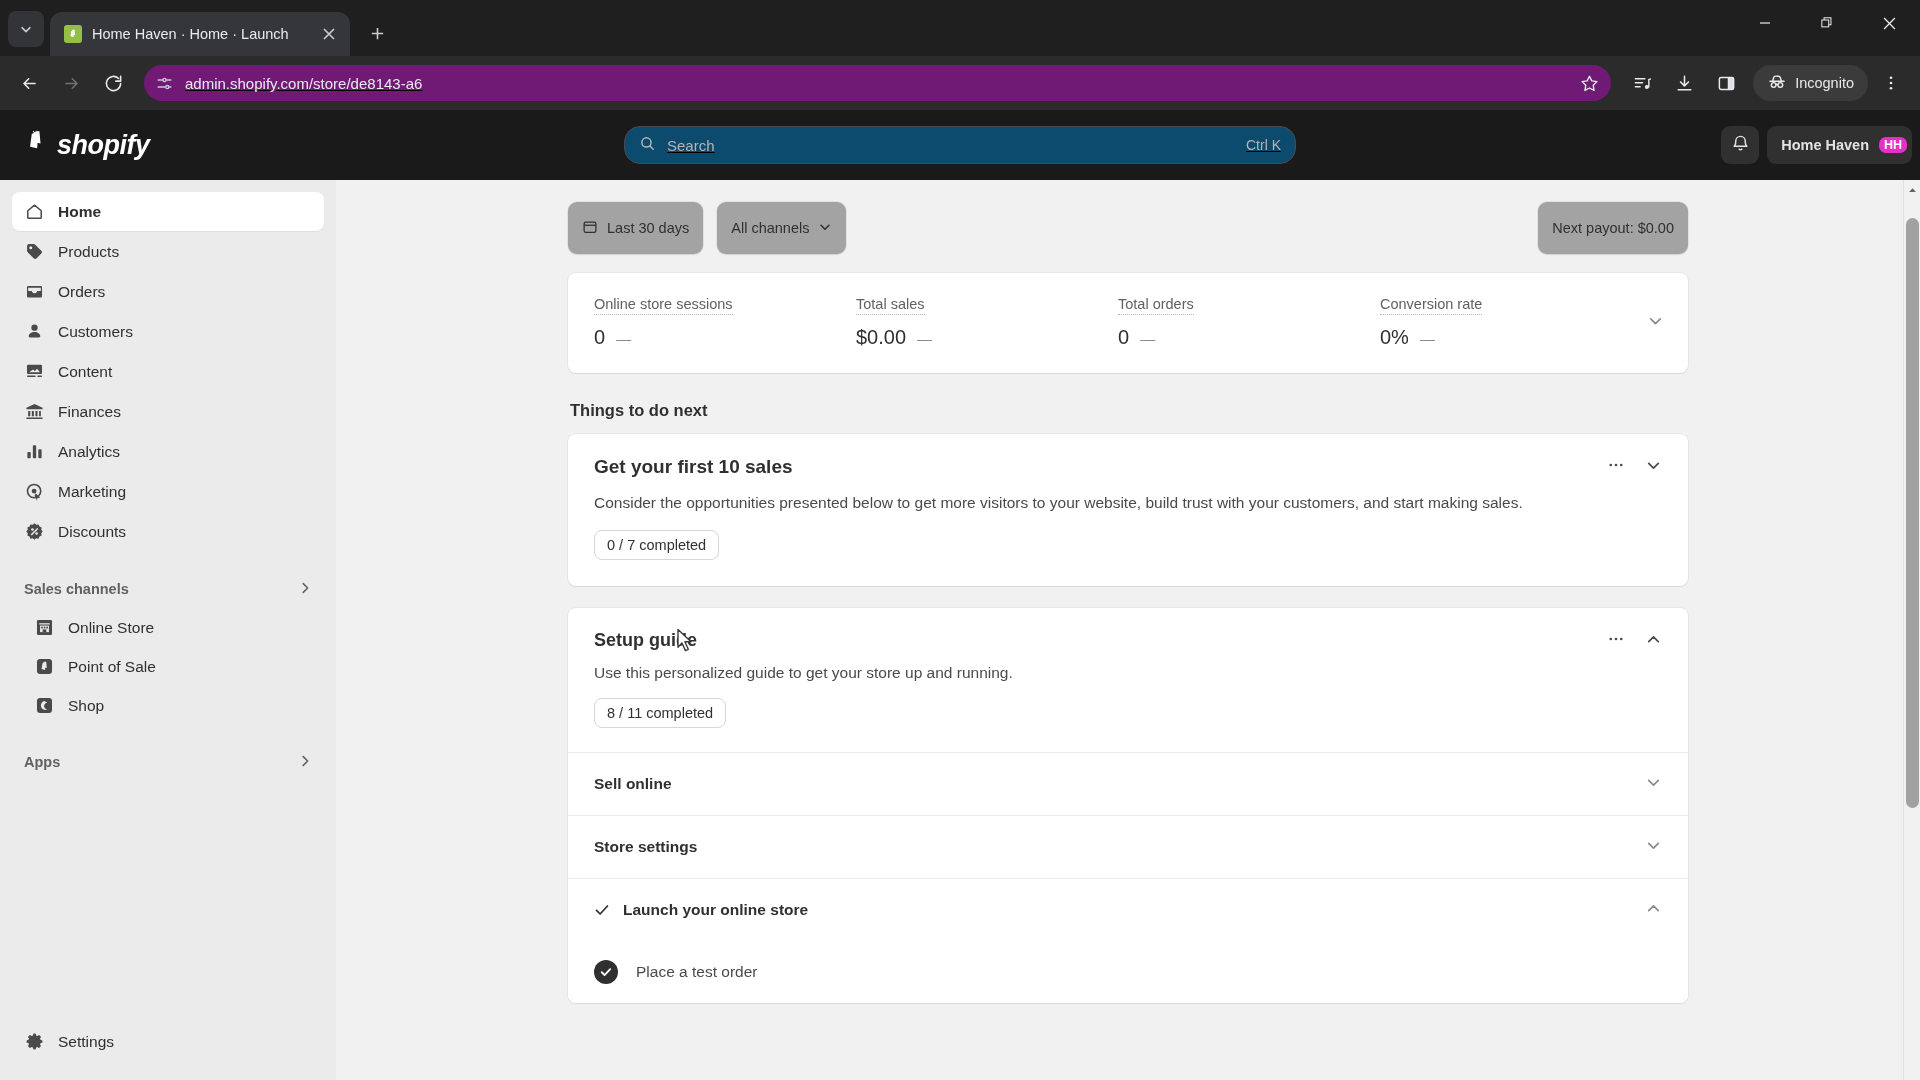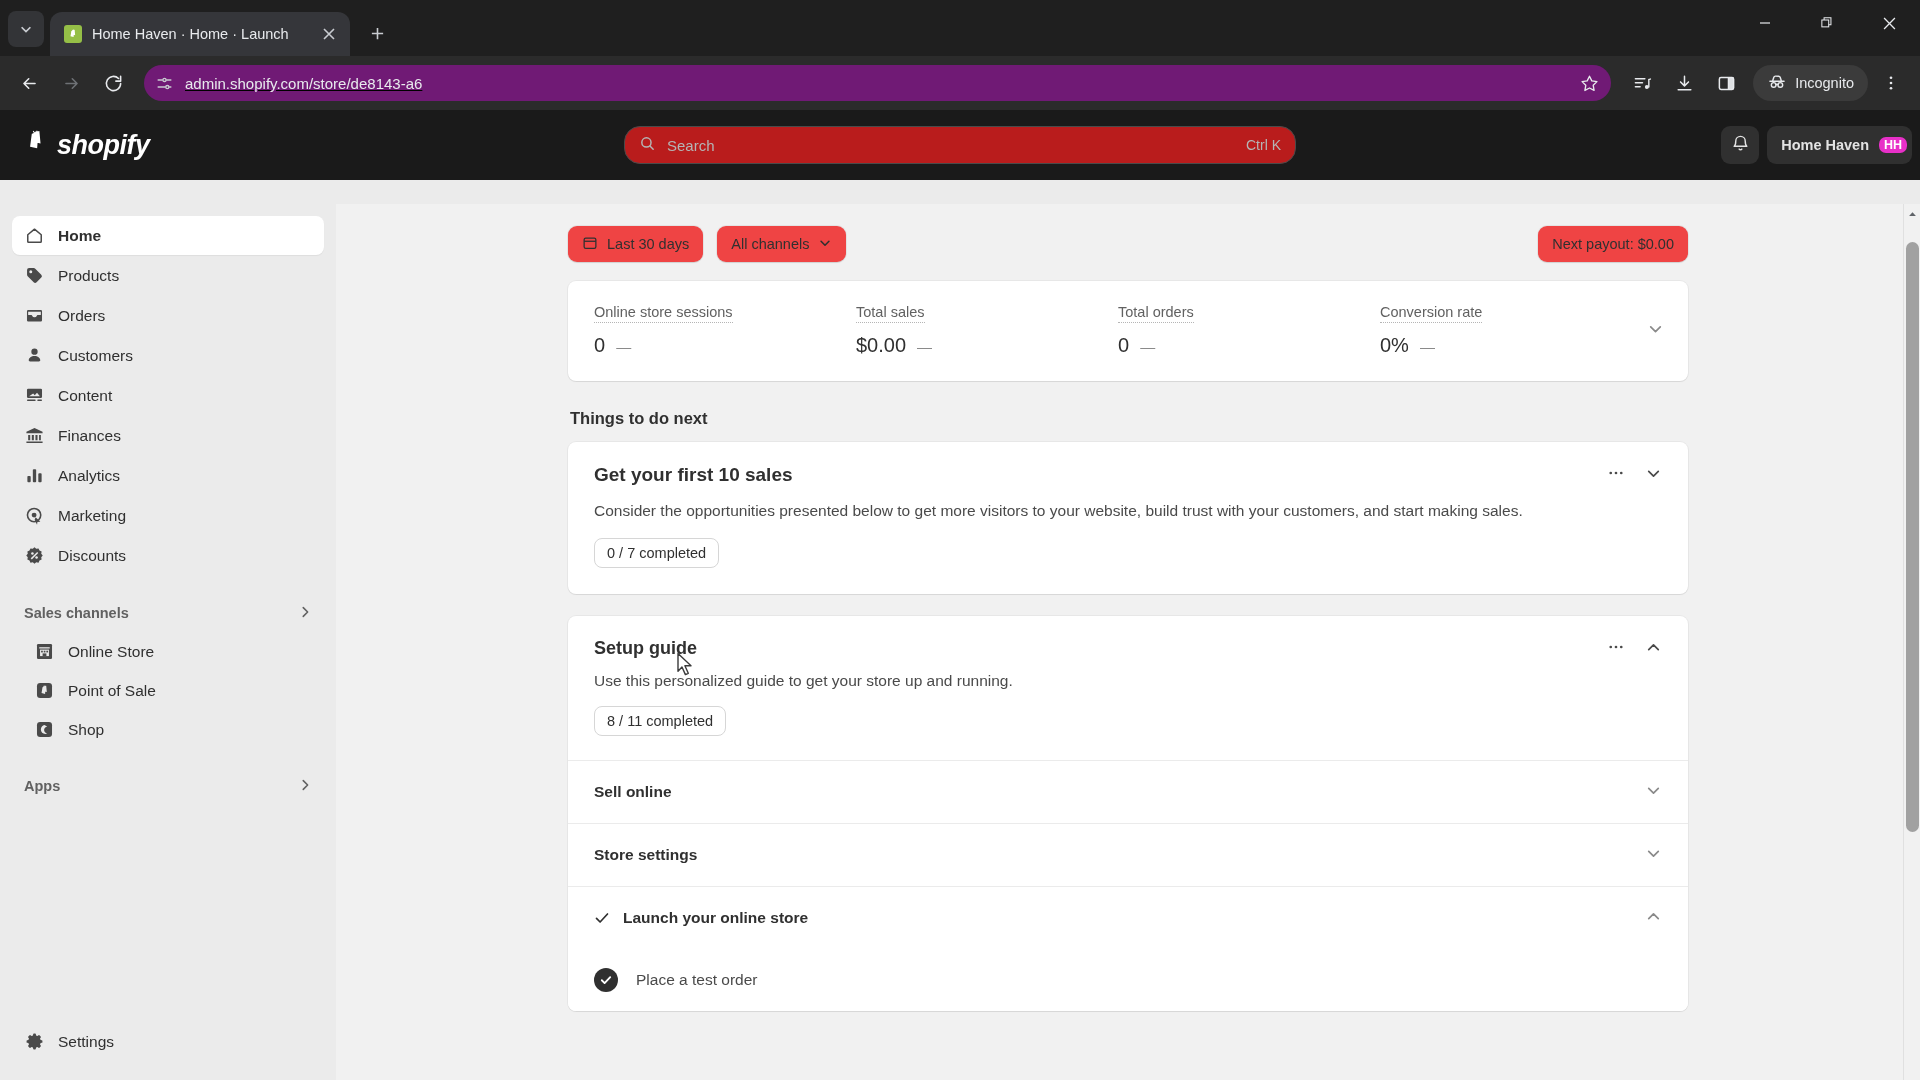--- a/index.html
+++ b/index.html
@@ -85,32 +85,32 @@
   }
   .incognito-pill {
     height: 36px; border-radius: 18px; background: #3b3b3b;
     display: flex; align-items: center; gap: 8px; padding: 0 14px;
     color: #e8eaed; font-size: 14.5px; margin-left: 4px; flex: 0 0 auto;
   }
 
   
   .app {
     flex: 1 1 auto; background: #ebebeb; position: relative; overflow: hidden;
-    display: flex; flex-direction: column; gap: 24px;
+    display: flex; flex-direction: column;
   }
   .topbar {
     height: 70px; background: #1a1a1a; display: flex; align-items: center;
     padding: 0 14px; flex: 0 0 70px; position: relative;
   }
   .logo { display: flex; align-items: center; gap: 9px; width: 320px; padding-left: 8px; }
   .logo-word { color: #fff; font-size: 27px; font-weight: bold; font-style: italic; letter-spacing: -0.5px; }
   .topsearch {
-    width: 672px; height: 38px; background: #b91c1c; border: 1px solid #4a4a4a;
+    width: 672px; height: 38px; background: #0c4a6e; border: 1px solid #4a4a4a;
     border-radius: 16px; display: flex; align-items: center; padding: 0 14px; gap: 11px;
-    position: absolute; left: 50%; transform: translateX(-50%);
+    position: absolute; left: 50%; transform: translateX(-50%); text-decoration: underline;
   }
   .topsearch-placeholder { color: #b5b5b5; font-size: 15px; flex: 1 1 auto; }
   .topsearch-kbd { color: #b5b5b5; font-size: 14px; }
   .top-right {
     position: absolute; right: 8px; display: flex; align-items: center; gap: 8px;
   }
   .bell-btn {
     width: 38px; height: 38px; border-radius: 9px; background: #303030;
     display: flex; align-items: center; justify-content: center; color: #e3e3e3;
   }
@@ -151,21 +151,21 @@
   }
   .nav-sub .ico { width: 21px; height: 21px; display: flex; align-items: center; justify-content: center; flex: 0 0 21px; color: #4a4a4a; }
   .sidebar-footer { margin-top: auto; padding-bottom: 18px; }
 
   
   .main {
     flex: 1 1 auto; background: #f1f1f1; overflow: hidden;
     padding: 18px 0 0 0; min-width: 0; position: relative;
   }
   .pill {
-    height: 36px; background: #ef4444; border-radius: 9px;
+    height: 52px; background: #a3a3a3; border-radius: 9px;
     box-shadow: 0 1px 1px rgba(0,0,0,.08), 0 0 0 1px rgba(0,0,0,.05);
     display: flex; align-items: center; gap: 9px; padding: 0 14px;
     font-size: 14.5px; color: #303030; font-weight: 500;
   }
   .spacer { flex: 1 1 auto; }
 
   .content-col { width: 1120px; margin: 0 auto; padding-top: 20px; }
 
   .card {
     background: #fff; border-radius: 8px;

